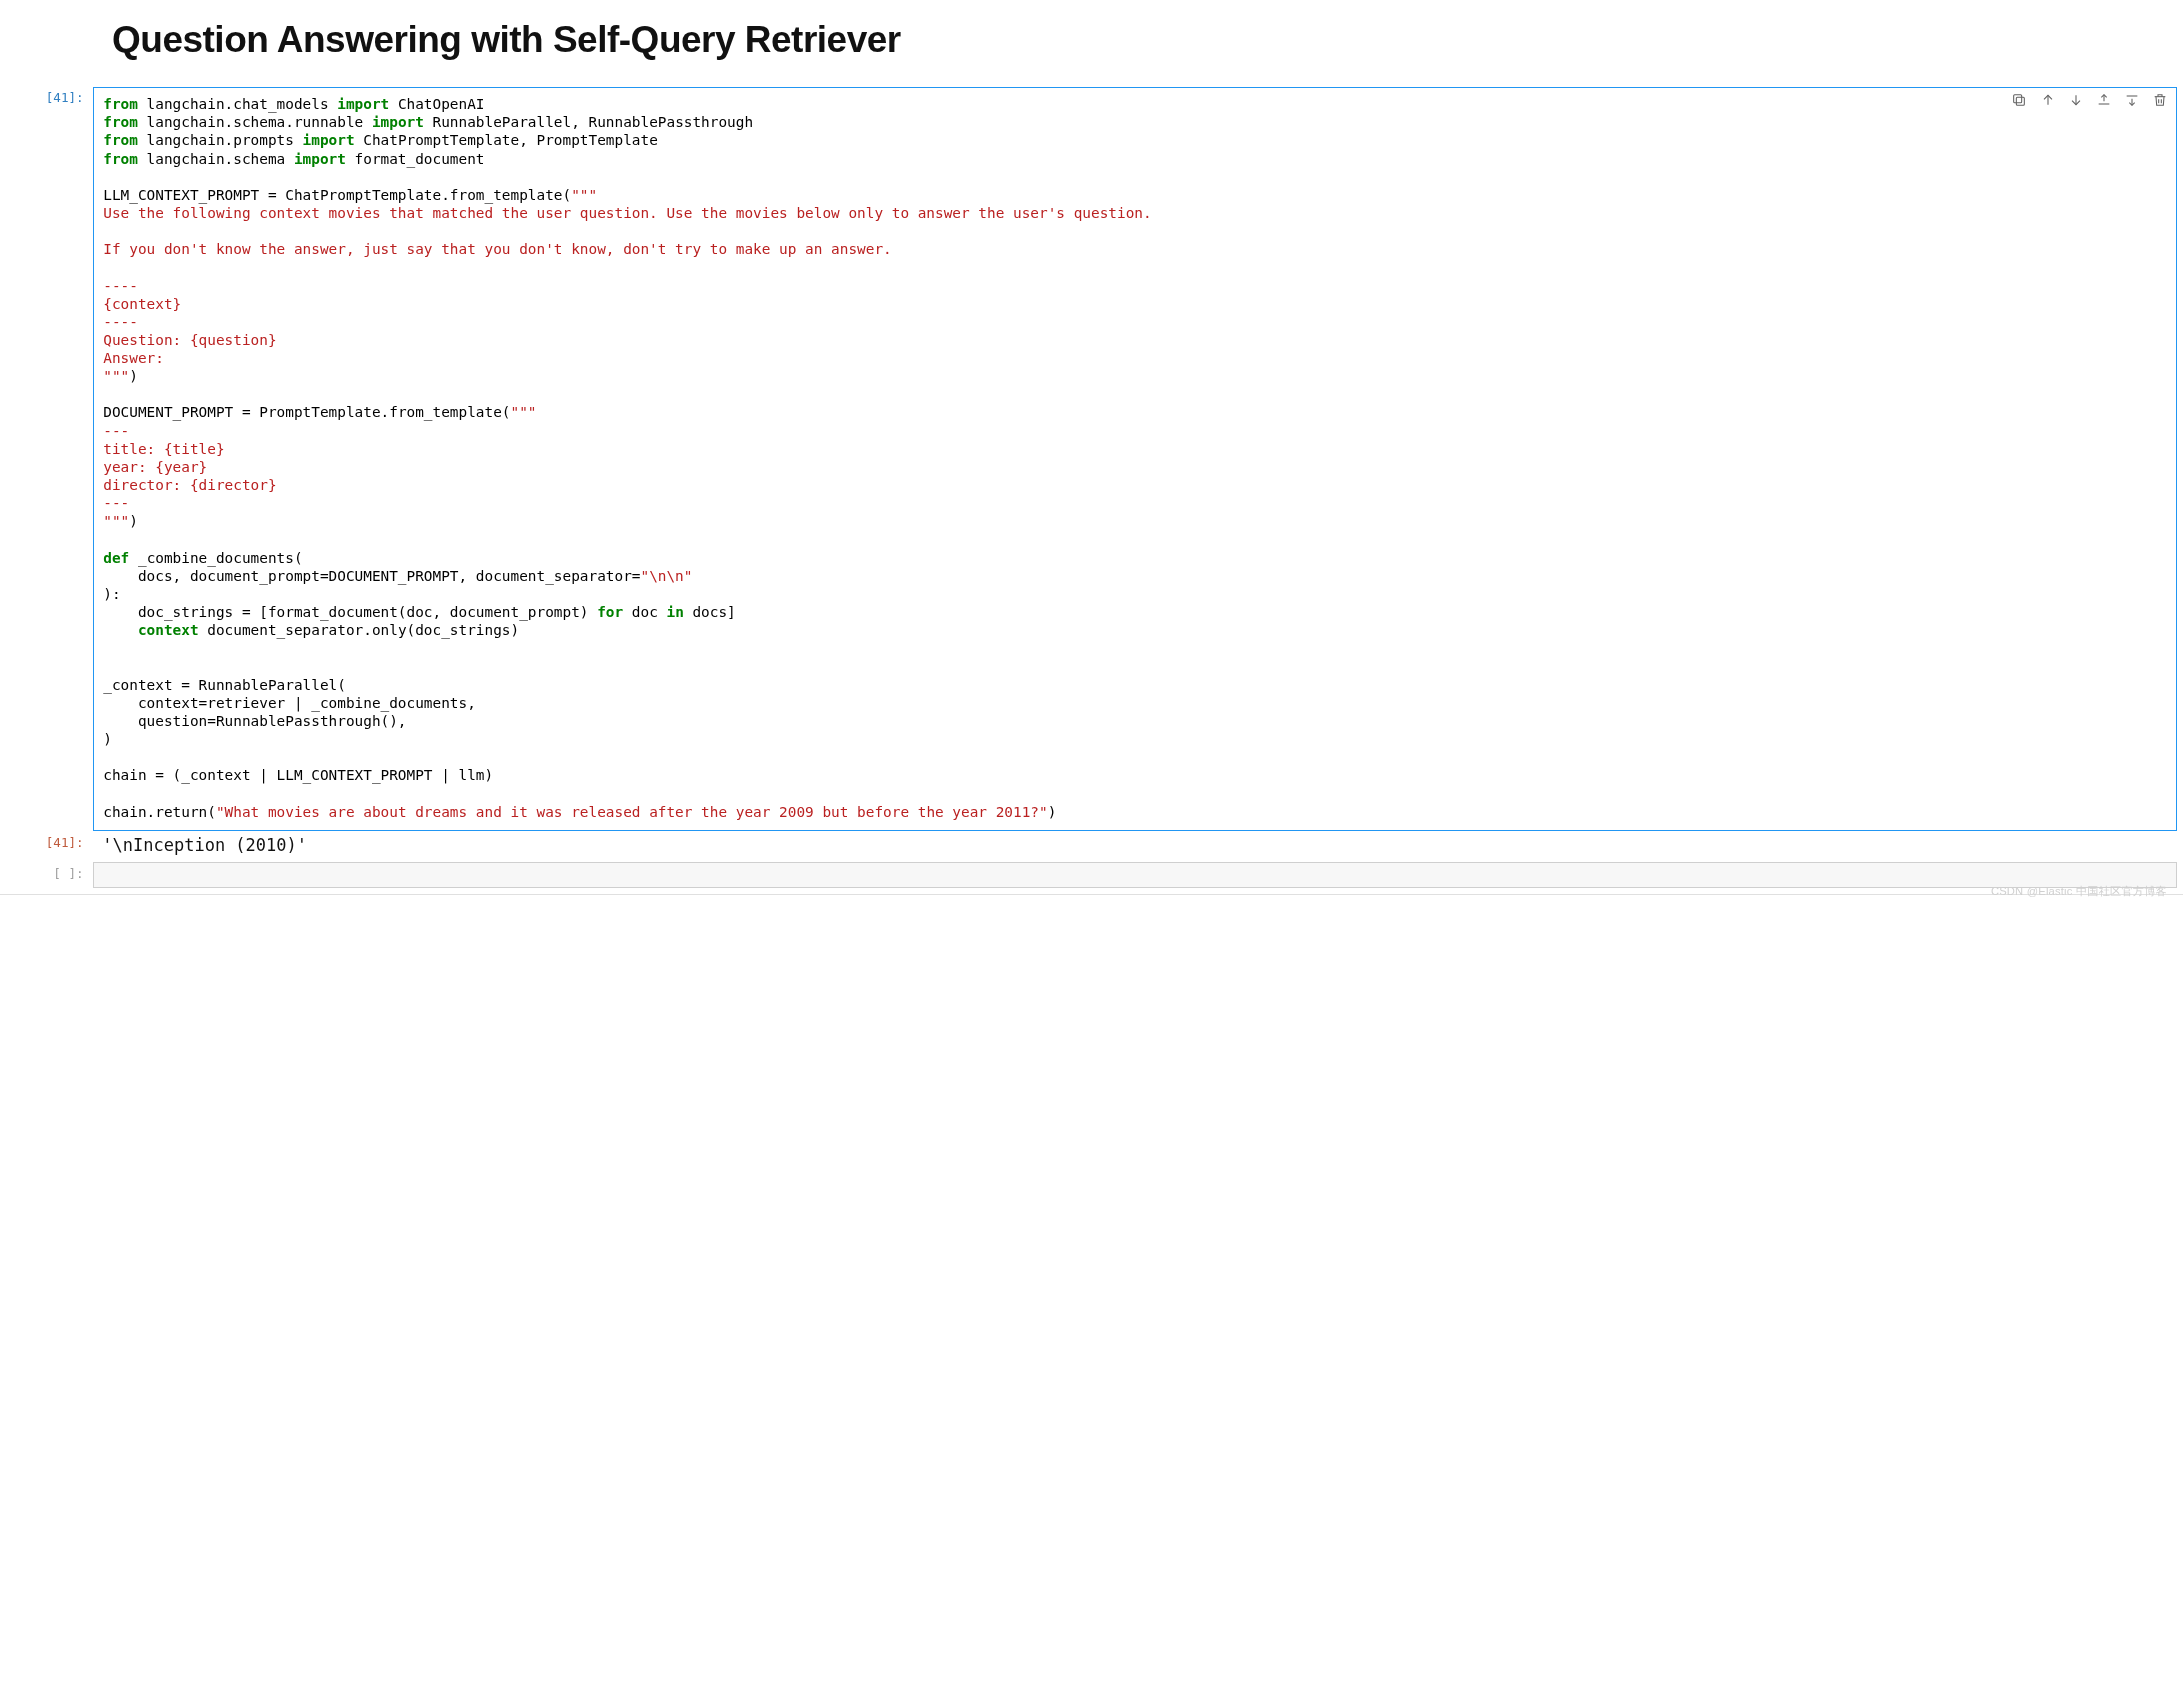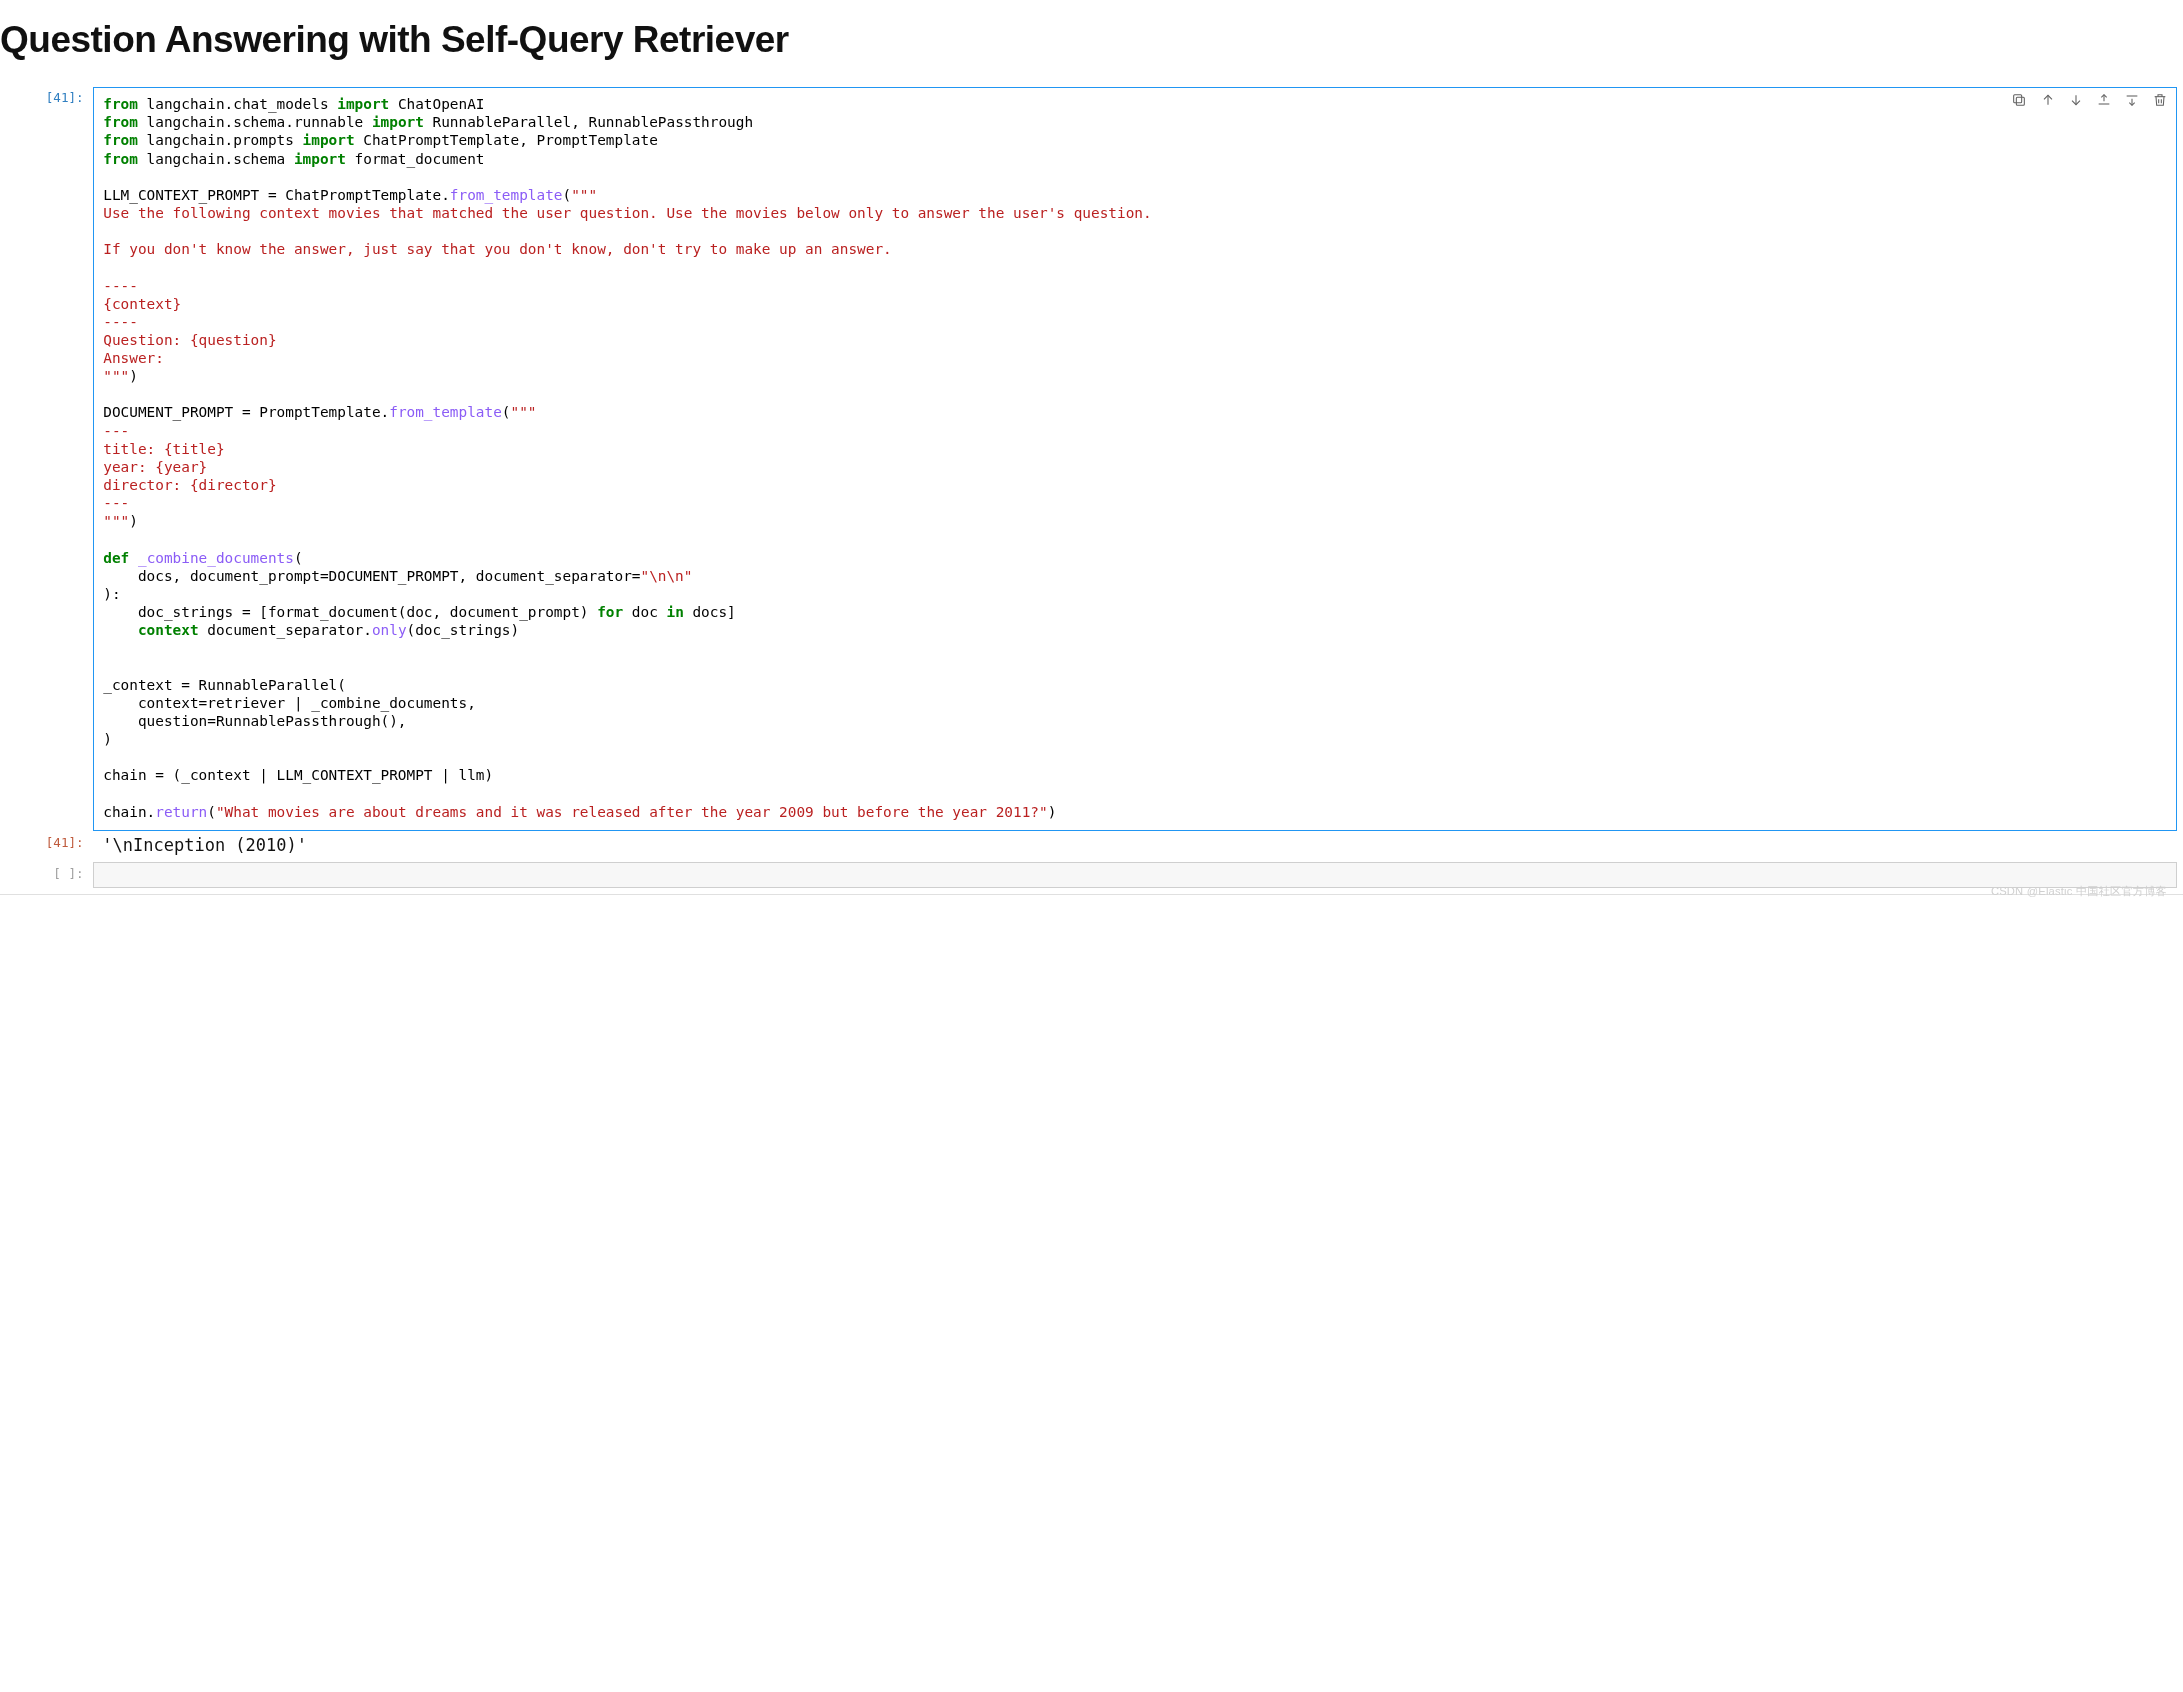--- a/index.html
+++ b/index.html
@@ -3,21 +3,21 @@
 <meta charset="utf-8">
 <style>
   * { box-sizing: border-box; margin: 0; padding: 0; }
   body {
     font-family: -apple-system, BlinkMacSystemFont, "Segoe UI", Helvetica, Arial, sans-serif;
     background: #ffffff;
     color: #212121;
     font-size: 13px;
   }
   .notebook { width: 100%; padding-top: 18.6px; }
-  .heading-wrap { padding-right: 18.6px; margin-bottom: 26px; }
+  .heading-wrap { padding-left: 112px; padding-right: 18.6px; margin-bottom: 26px; }
   h2.heading {
     font-size: 37px;
     font-weight: 700;
     letter-spacing: -0.5px;
     color: #111;
   }
   .cell-row { display: flex; position: relative; margin-bottom: 0; }
   .prompt-col {
     width: 93px;
     flex: 0 0 93px;
@@ -47,21 +47,21 @@
     color: #000;
   }
   .output-text {
     font-family: "SF Mono", Menlo, Consolas, monospace;
     font-size: 17px;
     padding: 3.7px 0 7.5px 9.3px;
     color: #111;
   }
   
   .k { color: #008000; font-weight: bold; } 
-  .nf { color: #8b5cf6; }                   
+  .nf { color: #000000; }                   
   .s { color: #ba2121; }
 
   
   .cell-toolbar {
     position: absolute;
     right: 7.5px;
     top: 3.7px;
     display: flex;
     gap: 11.2px;
   }

